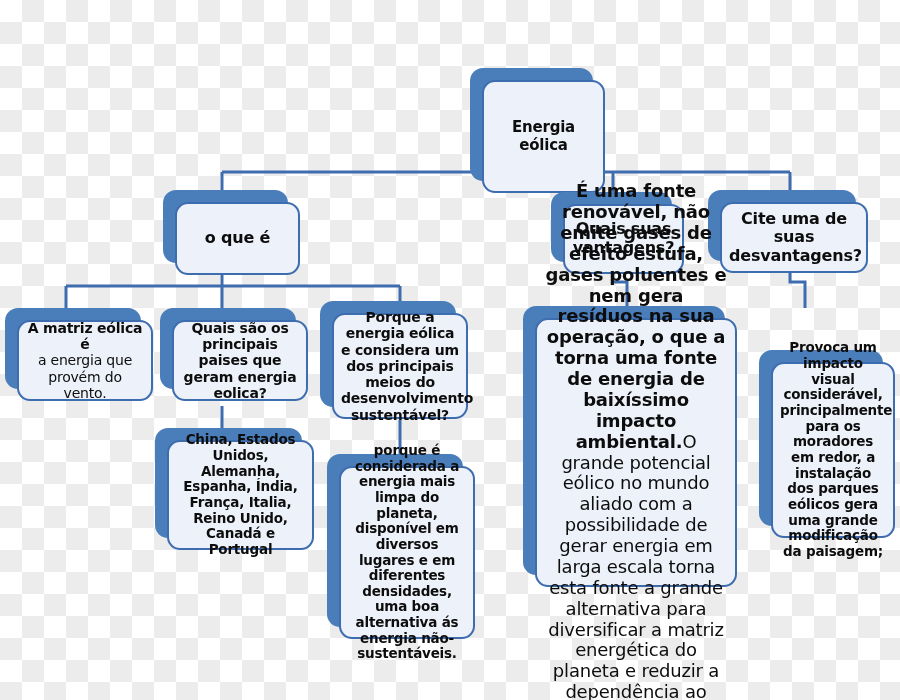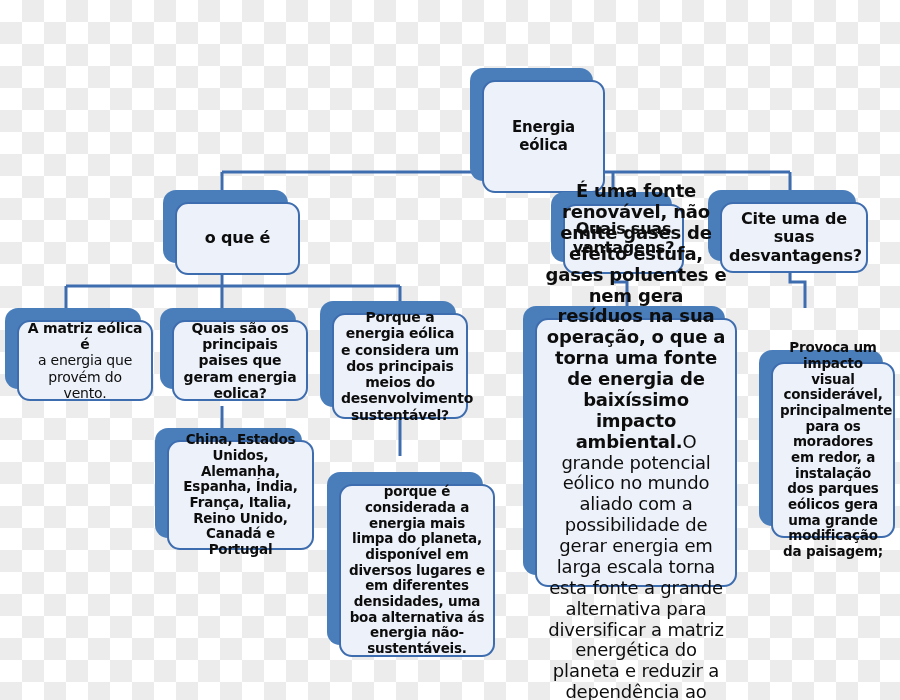--- a/index.html
+++ b/index.html
@@ -163,21 +163,21 @@
     </div>
   </div>
 
   <div class="node t-sm" style="left:155px; top:428px; width:159px; height:122px;">
     <div class="shadow"></div>
     <div class="card">
       <div class="txt">China, Estados Unidos, Alemanha, Espanha, Índia, França, Italia, Reino Unido, Canadá e Portugal</div>
     </div>
   </div>
 
-  <div class="node t-sm" style="left:327px; top:472px; width:168px; height:185px;">
+  <div class="node t-sm" style="left:327px; top:454px; width:148px; height:185px;">
     <div class="shadow"></div>
     <div class="card">
       <div class="txt">porque é considerada a energia mais limpa do planeta, disponível em diversos lugares e em diferentes densidades, uma boa alternativa ás energia não- sustentáveis.</div>
     </div>
   </div>
 
   <div class="node t-big" style="left:523px; top:306px; width:214px; height:281px;">
     <div class="shadow"></div>
     <div class="card">
       <div class="txt"><span>É uma fonte renovável, não emite gases de efeito estufa, gases poluentes e nem gera resíduos na sua operação, o que a torna uma fonte de energia de baixíssimo impacto ambiental.</span><span class="reg">O grande potencial eólico no mundo aliado com a possibilidade de gerar energia em larga escala torna esta fonte a grande alternativa para diversificar a matriz energética do planeta e reduzir a dependência ao petróleo.</span></div>

